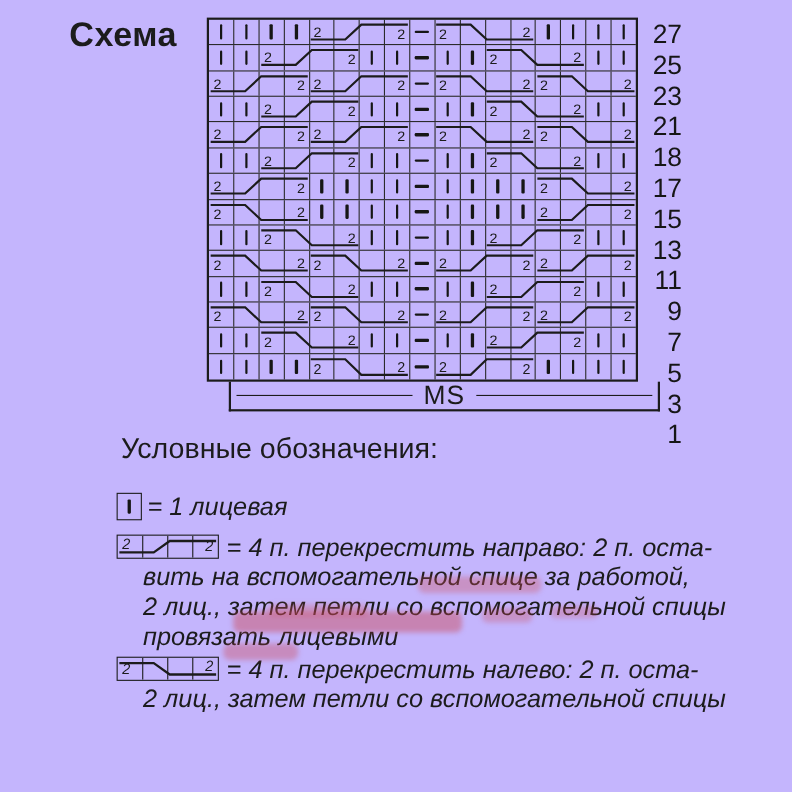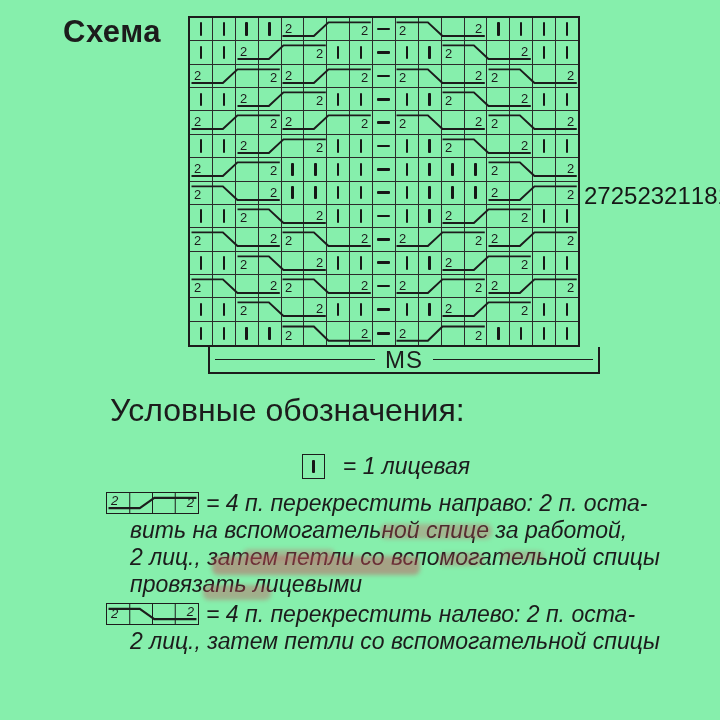--- a/index.html
+++ b/index.html
@@ -1,45 +1,45 @@
 <!DOCTYPE html>
 <html><head>
 <meta charset="utf-8">
 <style>
   * { margin:0; padding:0; box-sizing:border-box; }
   html,body { width:720px; height:720px; background:#ffffff; overflow:hidden; }
   body { font-family:"Liberation Sans", sans-serif; color:#1c1c1c; }
-  .page { position:relative; width:720px; height:720px; background:#86efac; }
+  .page { position:relative; width:720px; height:720px; background:#c4b5fd; }
 
   .page-title { position:absolute; left:63px; top:14px; font-size:31px; font-weight:bold; letter-spacing:0.5px; }
 
   
   .chart-wrap { position:absolute; left:188px; top:16px; width:392px; }
   .chart-grid { border:2px solid #1c1c1c; width:392px; }
   .chart-row { display:flex; position:relative; height:23.36px; border-bottom:1px solid #2b2b2b; }
   .chart-row:last-child { border-bottom:none; }
   .cell { flex:1 1 0; border-right:1px solid #2b2b2b; display:flex; align-items:center; justify-content:center; }
   .chart-row .cell:nth-child(17) { border-right:none; }
   .knit-bar { width:2.6px; height:13.5px; background:#161616; border-radius:1px; }
   .purl-bar { width:13px; height:2.6px; background:#161616; border-radius:1px; }
   .cable-overlay { position:absolute; top:0; bottom:0; pointer-events:none; z-index:2; }
   .cable-overlay svg, .legend-cable svg { display:block; width:100%; height:100%; }
 
-  .row-numbers { position:absolute; left:396px; top:16px; width:36px; height:327px; display:flex; }
+  .row-numbers { position:absolute; left:396px; top:2px; width:36px; height:327px; display:flex; flex-direction:column; }
   .row-num { flex:1 1 0; display:flex; align-items:center; justify-content:flex-end; font-size:24px; color:#161616; }
 
   .ms-band { width:392px; height:27px; border:2px solid #1c1c1c; border-top:none; display:flex; align-items:center; padding:0 5px;margin-left:20px; }
   .ms-line { flex:1 1 0; border-top:1.6px solid #1c1c1c; }
   .ms-label { padding:0 10px; font-size:24px; letter-spacing:1px; }
 
   
   .legend { position:absolute; left:106px; top:392px; width:560px; }
-  .legend-heading { font-size:32px; font-weight:500; margin-left:4px; margin-bottom:24px; }
+  .legend-heading { font-size:26px; font-weight:500; margin-left:4px; margin-bottom:24px; }
   .legend-entry { position:relative; font-style:italic; font-size:23px; line-height:27px; }
-  .entry-1 { display:flex; align-items:center; gap:18px; margin-bottom:10px;justify-content:center; }
+  .entry-1 { display:flex; align-items:center; gap:5px; margin-bottom:10px; }
   .legend-knit-box { width:23px; height:25px; border:1.6px solid #1c1c1c; display:flex; align-items:center; justify-content:center; flex:0 0 auto; }
   .legend-cable { position:absolute; left:0; top:2px; width:93px; height:22px; border:1.5px solid #1c1c1c; }
   .legend-entry .first-line { margin-left:100px; }
   .legend-entry .cont-line { margin-left:24px; }
   .entry-2 { margin-bottom:3px; }
 
   
   .smudge { position:absolute; border-radius:6px; filter:blur(2.2px); pointer-events:none; z-index:5; }
 </style>
 </head>

